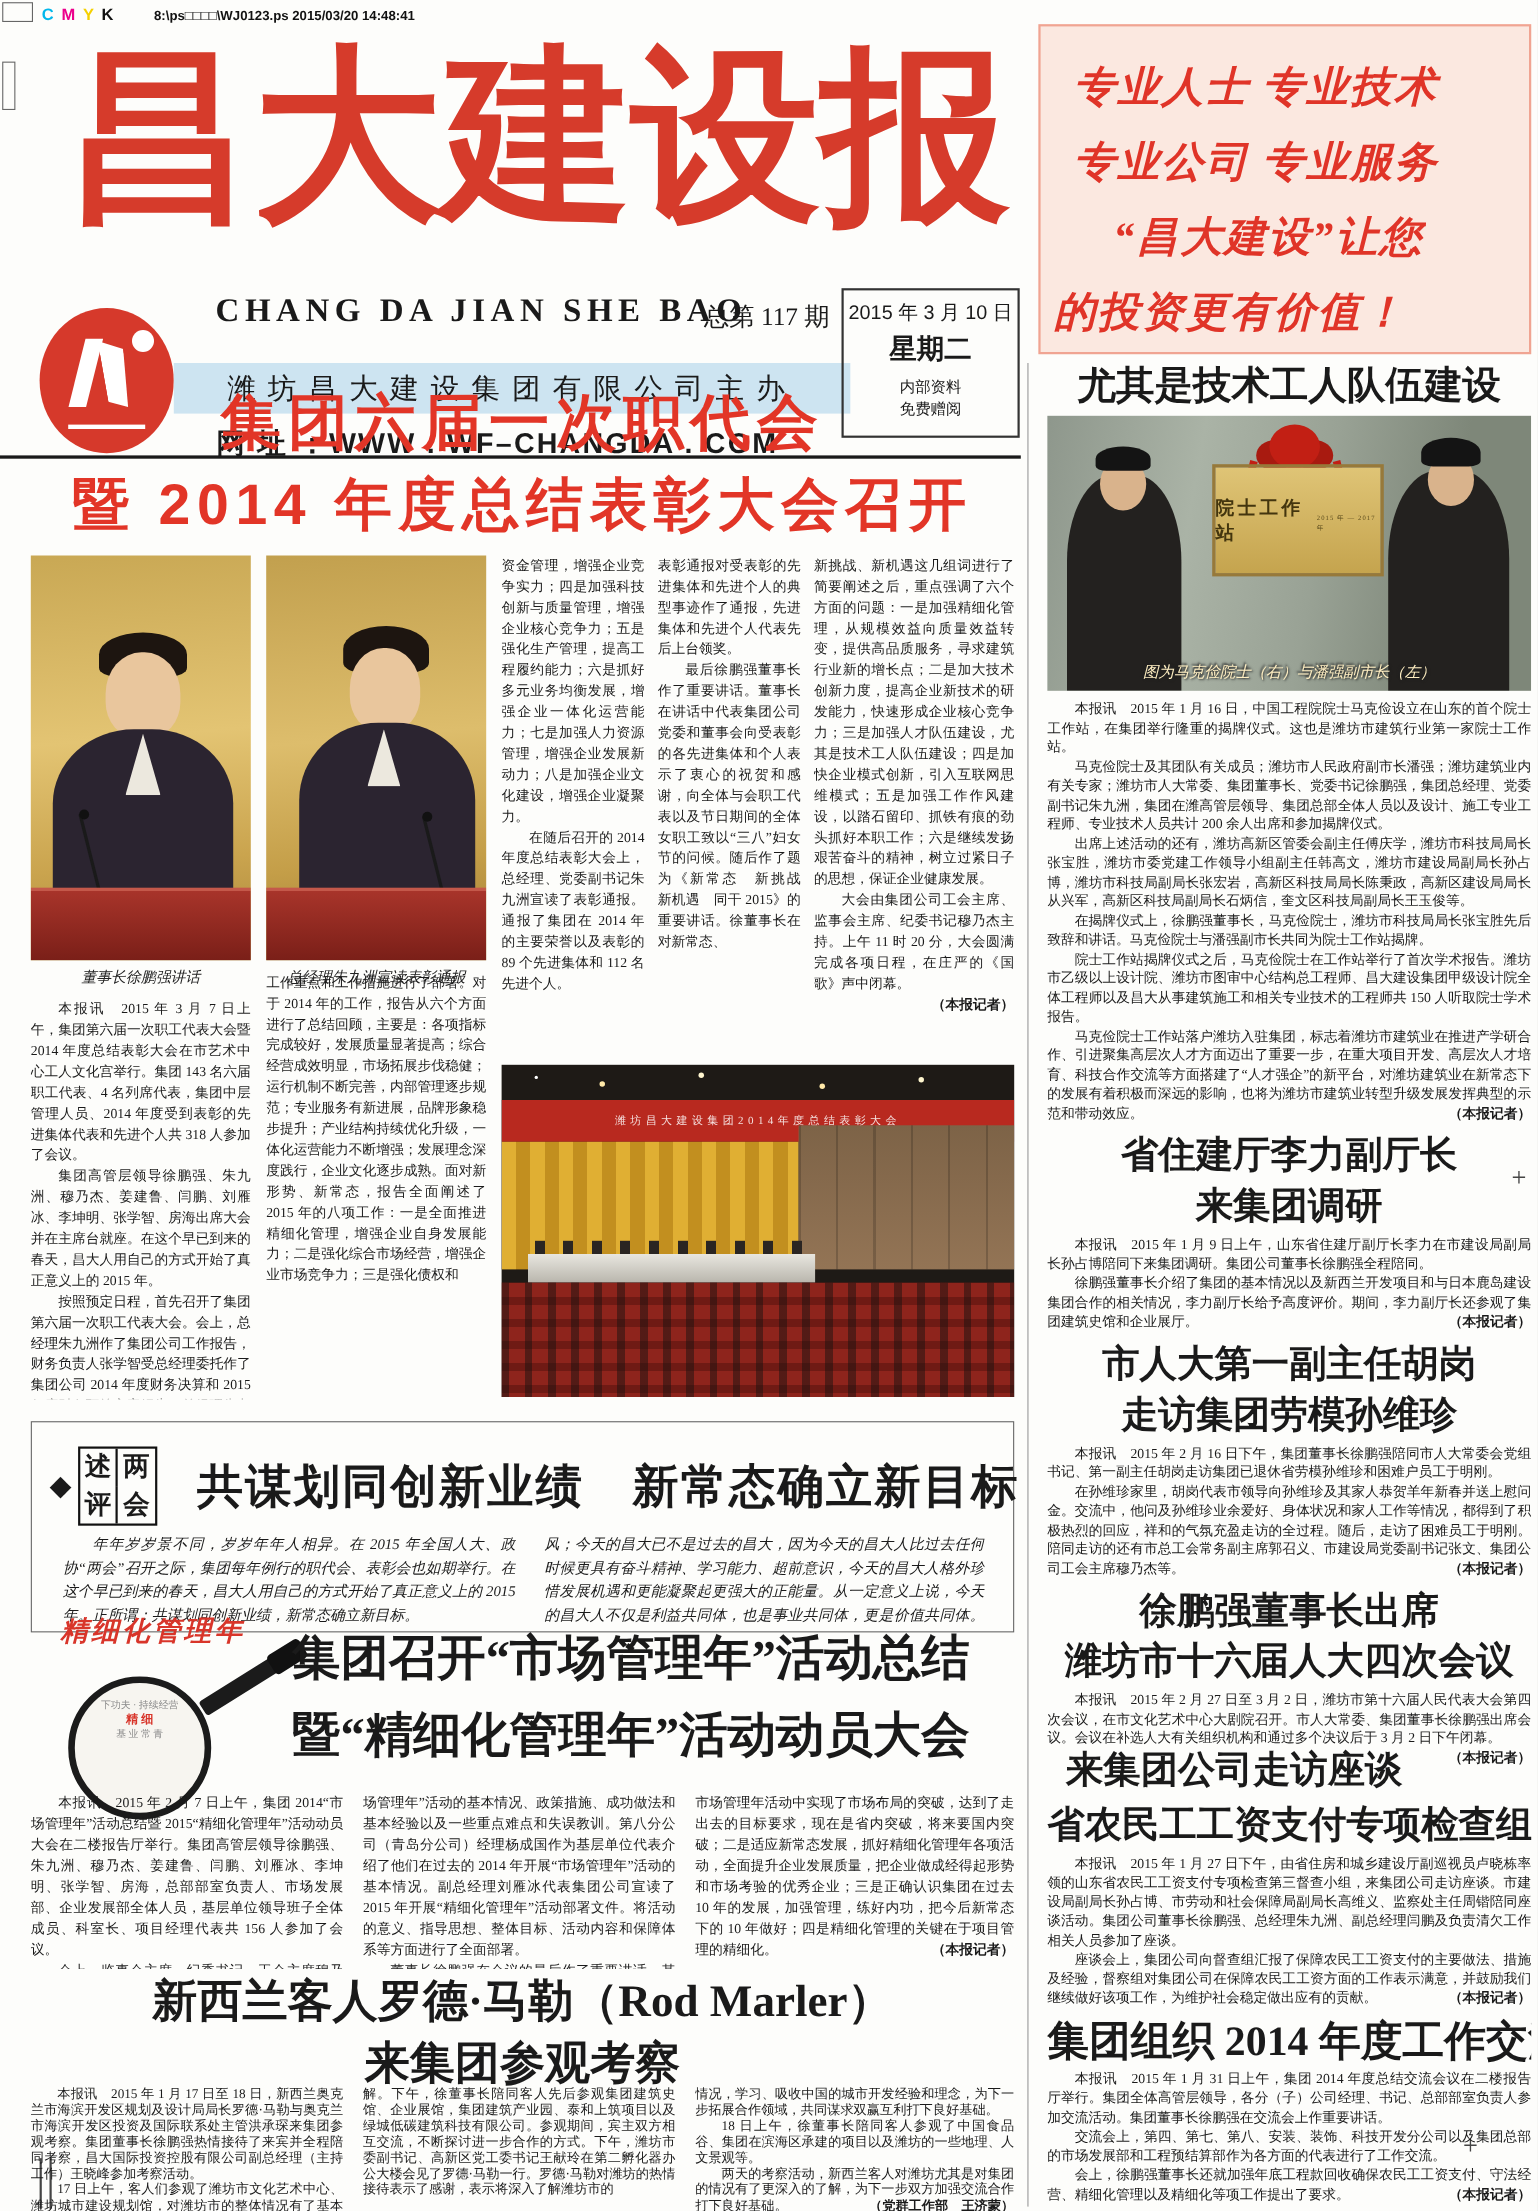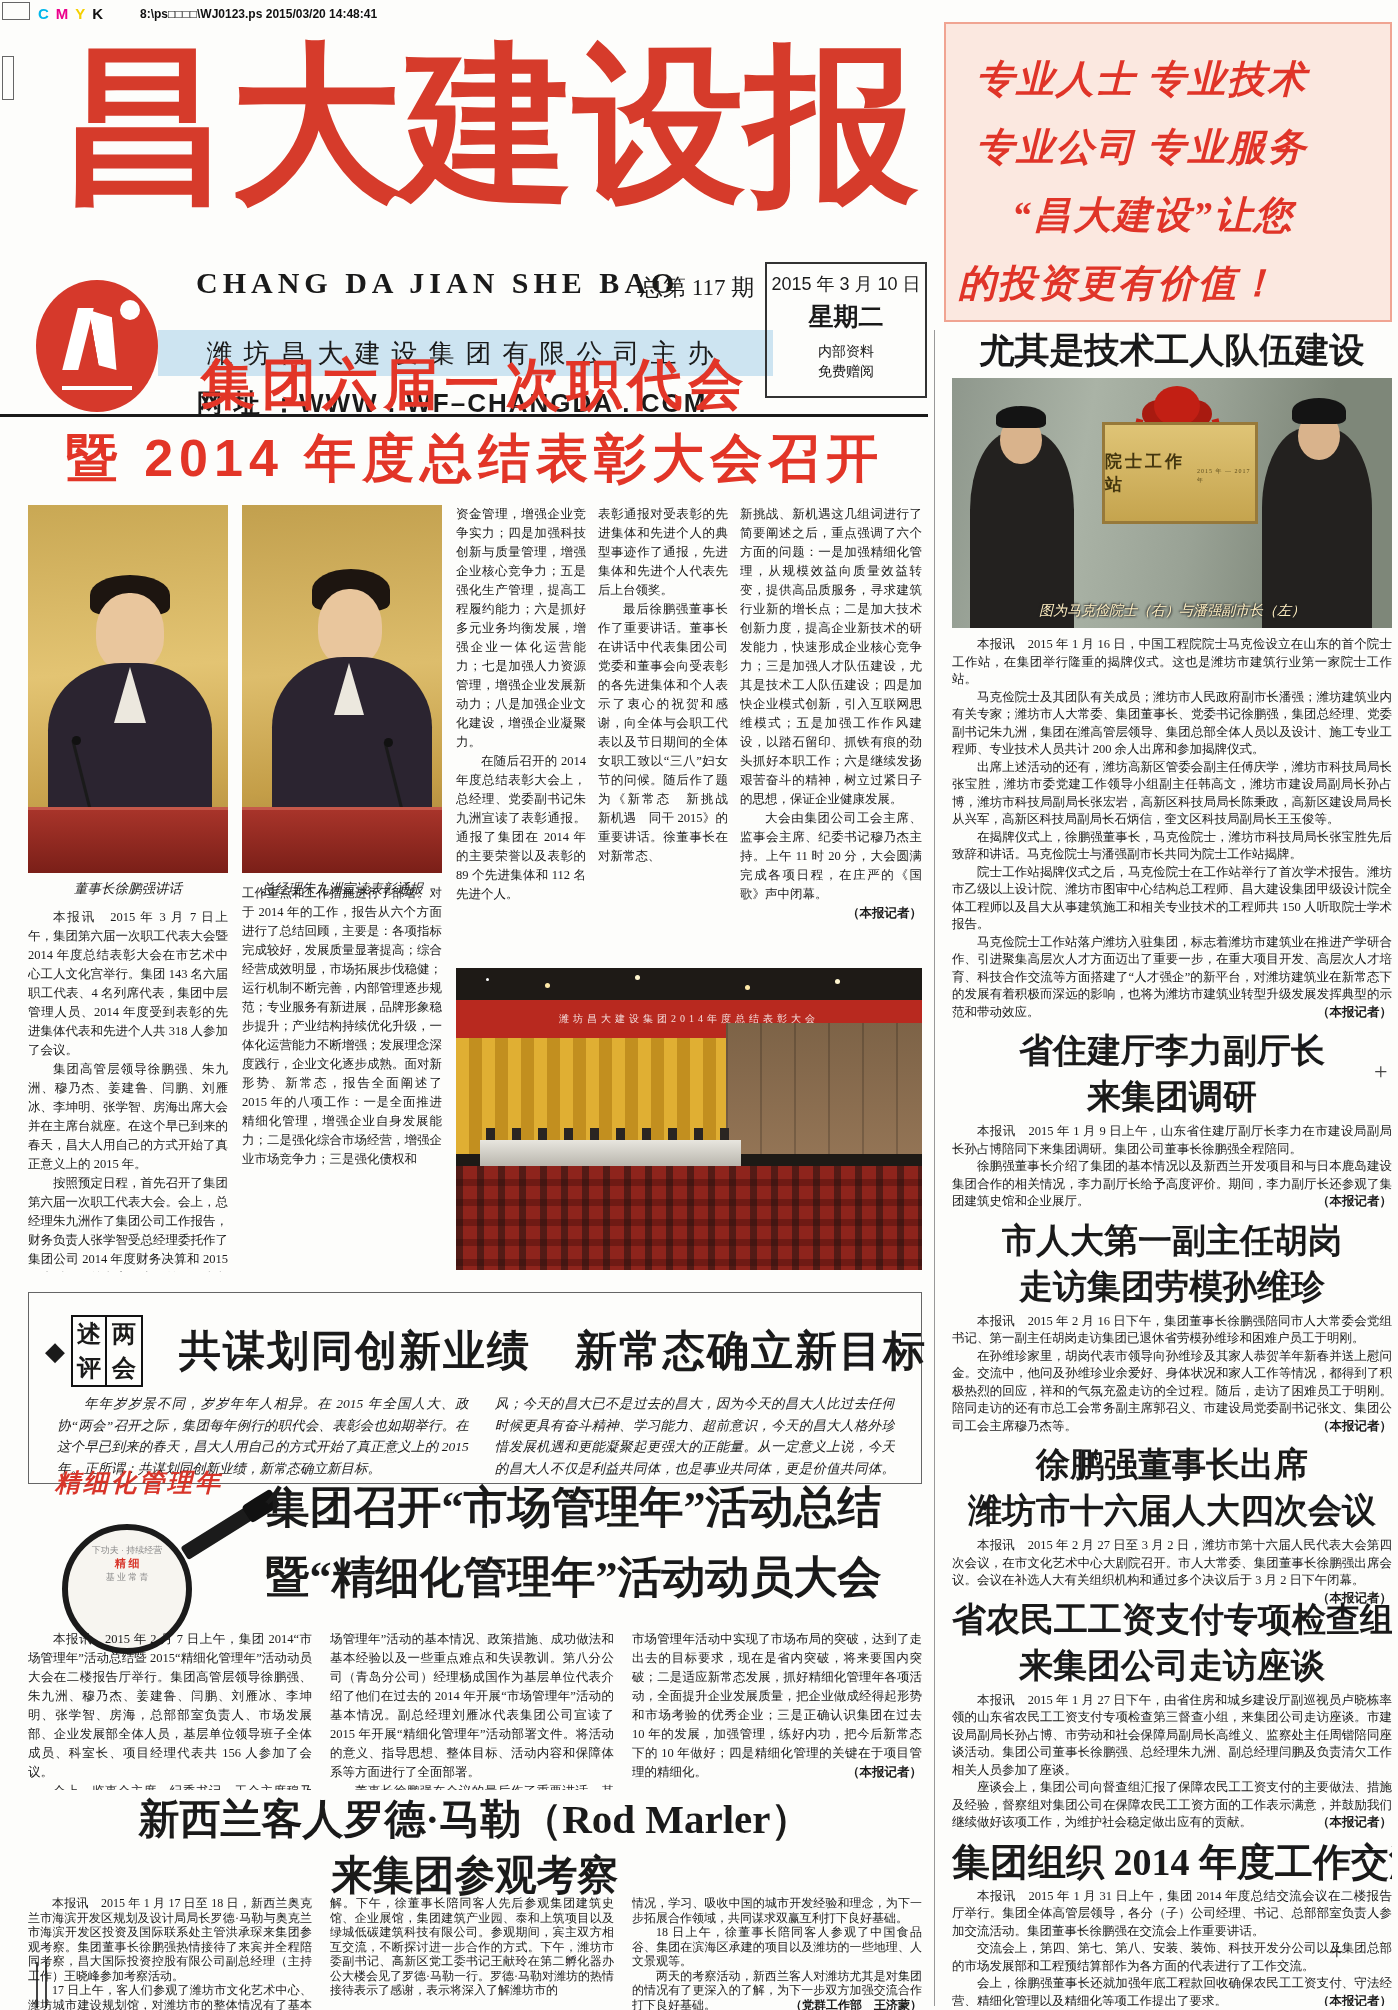--- a/index.html
+++ b/index.html
@@ -319,22 +319,22 @@
       <p class="p">本报讯　2015 年 2 月 16 日下午，集团董事长徐鹏强陪同市人大常委会党组书记、第一副主任胡岗走访集团已退休省劳模孙维珍和困难户员工于明刚。</p>
       <p class="p"><span>在孙维珍家里，胡岗代表市领导向孙维珍及其家人恭贺羊年新春并送上慰问金。交流中，他问及孙维珍业余爱好、身体状况和家人工作等情况，都得到了积极热烈的回应，祥和的气氛充盈走访的全过程。随后，走访了困难员工于明刚。陪同走访的还有市总工会常务副主席郭召义、市建设局党委副书记张文、集团公司工会主席穆乃杰等。</span><span class="sig-inline">（本报记者）</span></p>
     </div>
 
     <div class="rc-h">徐鹏强董事长出席</div>
     <div class="rc-h" style="margin-top:0;">潍坊市十六届人大四次会议</div>
     <div class="rc-text just">
       <p class="p"><span>本报讯　2015 年 2 月 27 日至 3 月 2 日，潍坊市第十六届人民代表大会第四次会议，在市文化艺术中心大剧院召开。市人大常委、集团董事长徐鹏强出席会议。会议在补选人大有关组织机构和通过多个决议后于 3 月 2 日下午闭幕。</span><span class="sig-inline">（本报记者）</span></p>
     </div>
 
+    <div class="rc-h" style="margin-top:0;">来集团公司走访座谈</div>
     <div class="rc-h">省农民工工资支付专项检查组</div>
-    <div class="rc-h" style="margin-top:0;">来集团公司走访座谈</div>
     <div class="rc-text just">
       <p class="p">本报讯　2015 年 1 月 27 日下午，由省住房和城乡建设厅副巡视员卢晓栋率领的山东省农民工工资支付专项检查第三督查小组，来集团公司走访座谈。市建设局副局长孙占博、市劳动和社会保障局副局长高维义、监察处主任周锴陪同座谈活动。集团公司董事长徐鹏强、总经理朱九洲、副总经理闫鹏及负责清欠工作相关人员参加了座谈。</p>
       <p class="p"><span>座谈会上，集团公司向督查组汇报了保障农民工工资支付的主要做法、措施及经验，督察组对集团公司在保障农民工工资方面的工作表示满意，并鼓励我们继续做好该项工作，为维护社会稳定做出应有的贡献。</span><span class="sig-inline">（本报记者）</span></p>
     </div>
 
     <div class="rc-h" style="font-size:38px;">集团组织 2014 年度工作交流</div>
     <div class="rc-text just">
       <p class="p">本报讯　2015 年 1 月 31 日上午，集团 2014 年度总结交流会议在二楼报告厅举行。集团全体高管层领导，各分（子）公司经理、书记、总部部室负责人参加交流活动。集团董事长徐鹏强在交流会上作重要讲话。</p>
       <p class="p">交流会上，第四、第七、第八、安装、装饰、科技开发分公司以及集团总部的市场发展部和工程预结算部作为各方面的代表进行了工作交流。</p>
       <p class="p"><span>会上，徐鹏强董事长还就加强年底工程款回收确保农民工工资支付、守法经营、精细化管理以及精细化等项工作提出了要求。</span><span class="sig-inline">（本报记者）</span></p>

